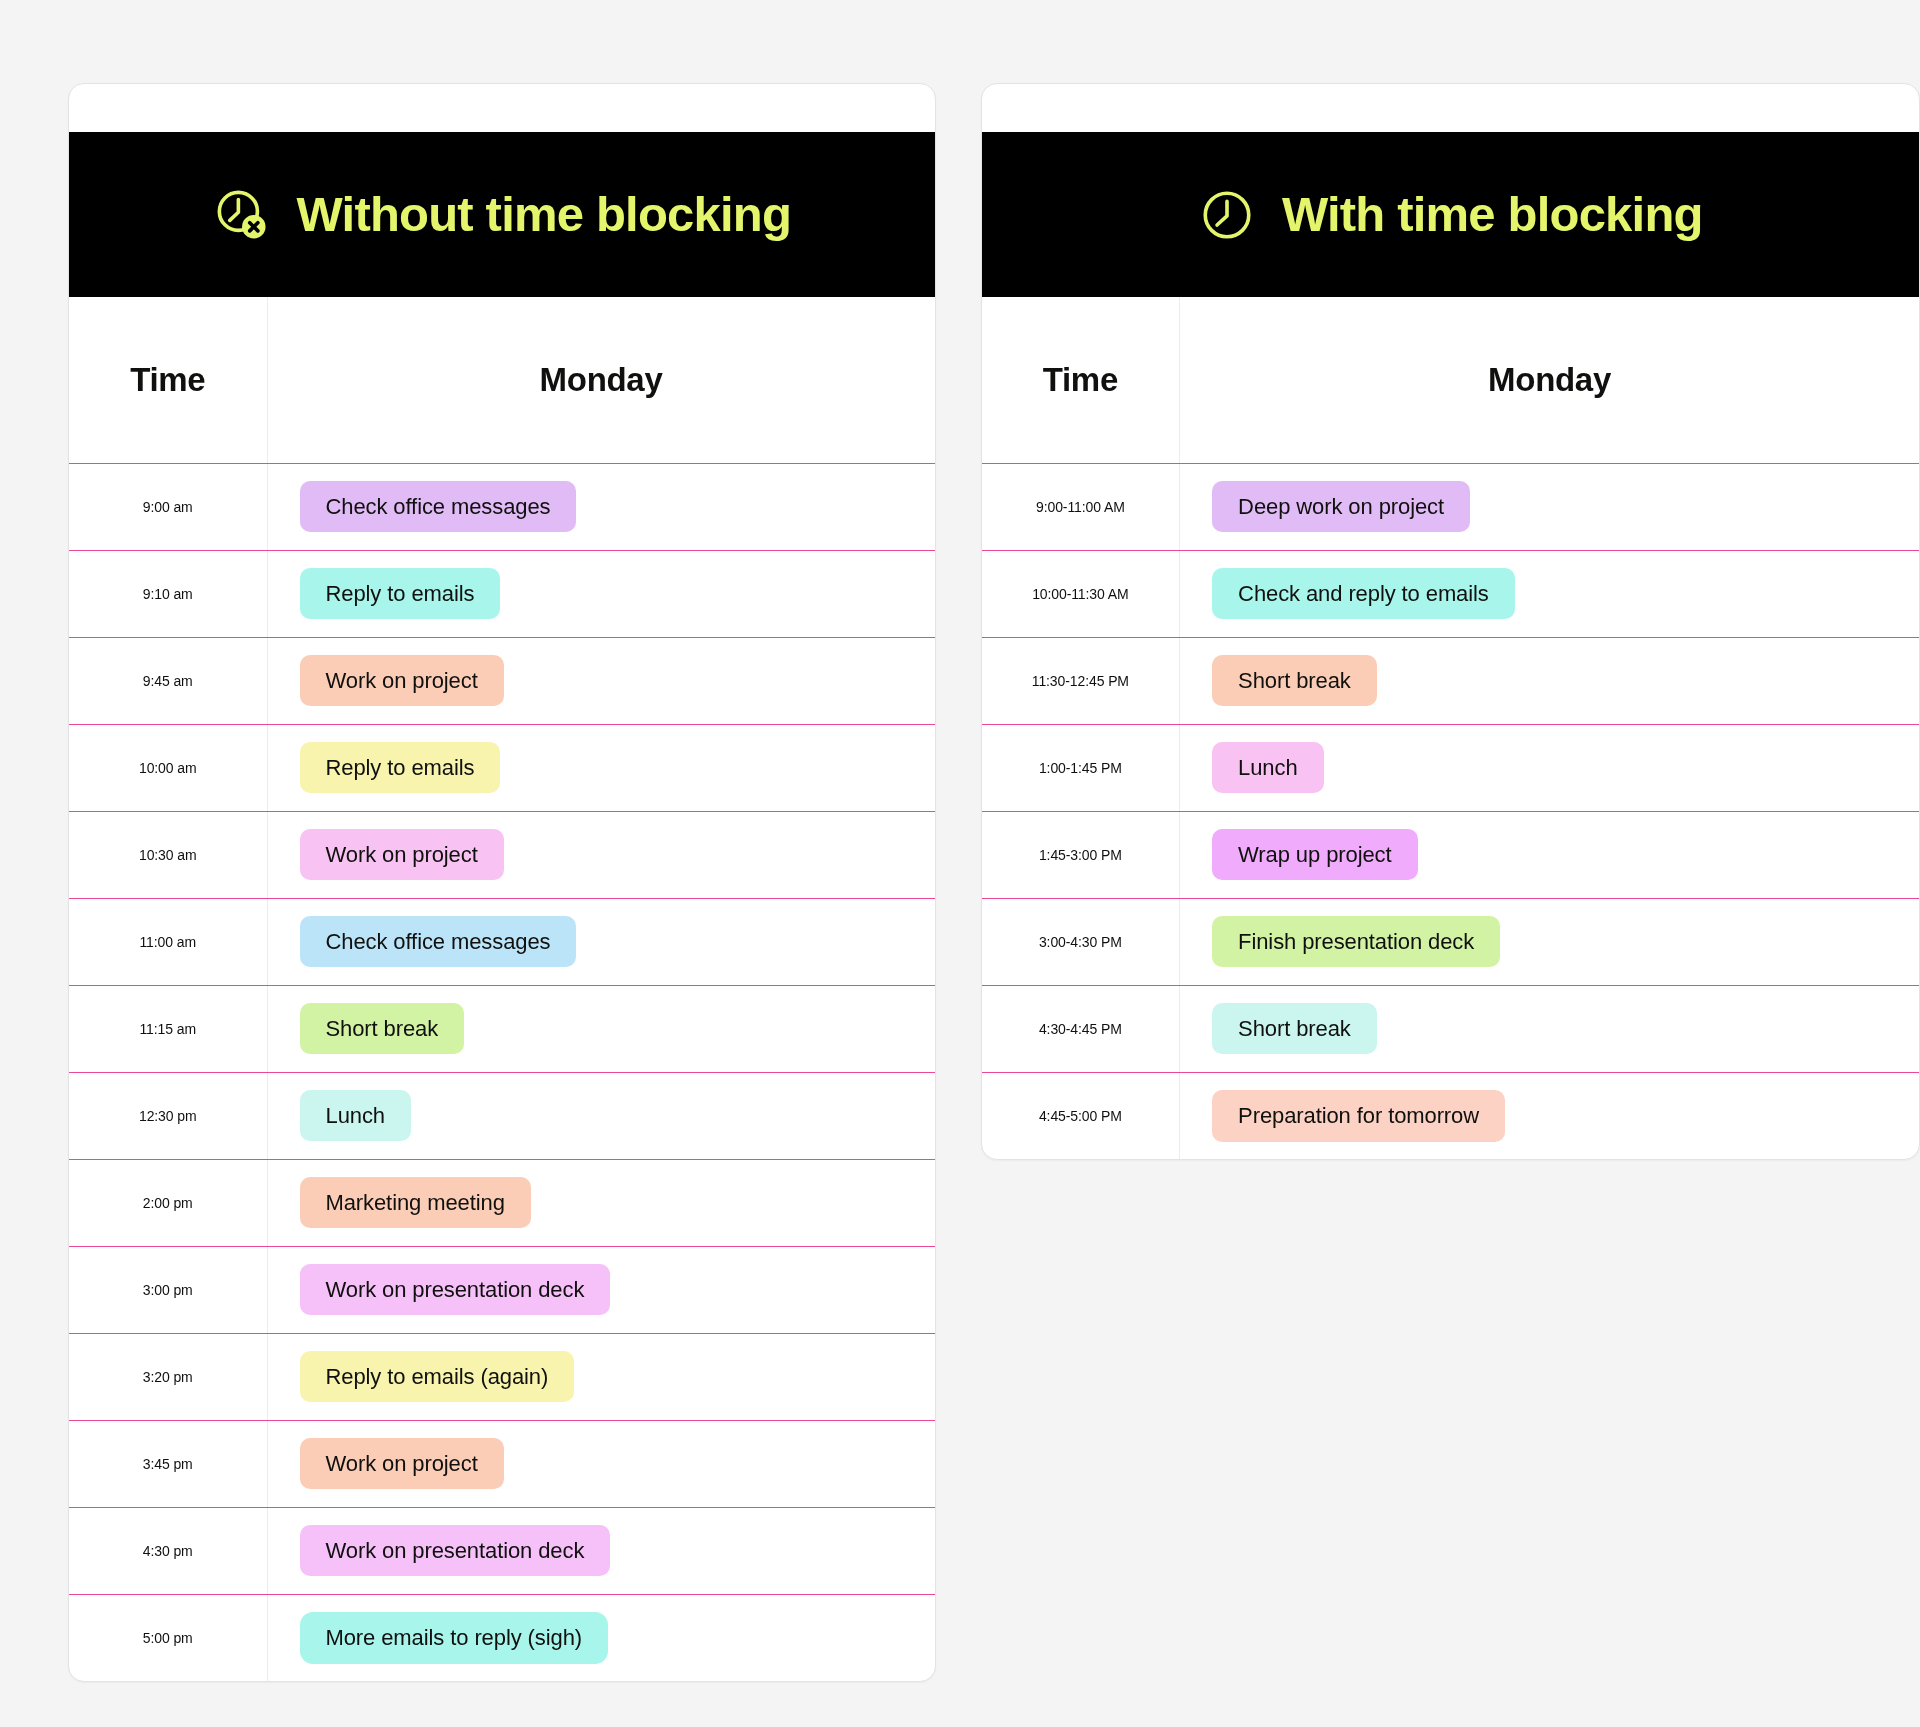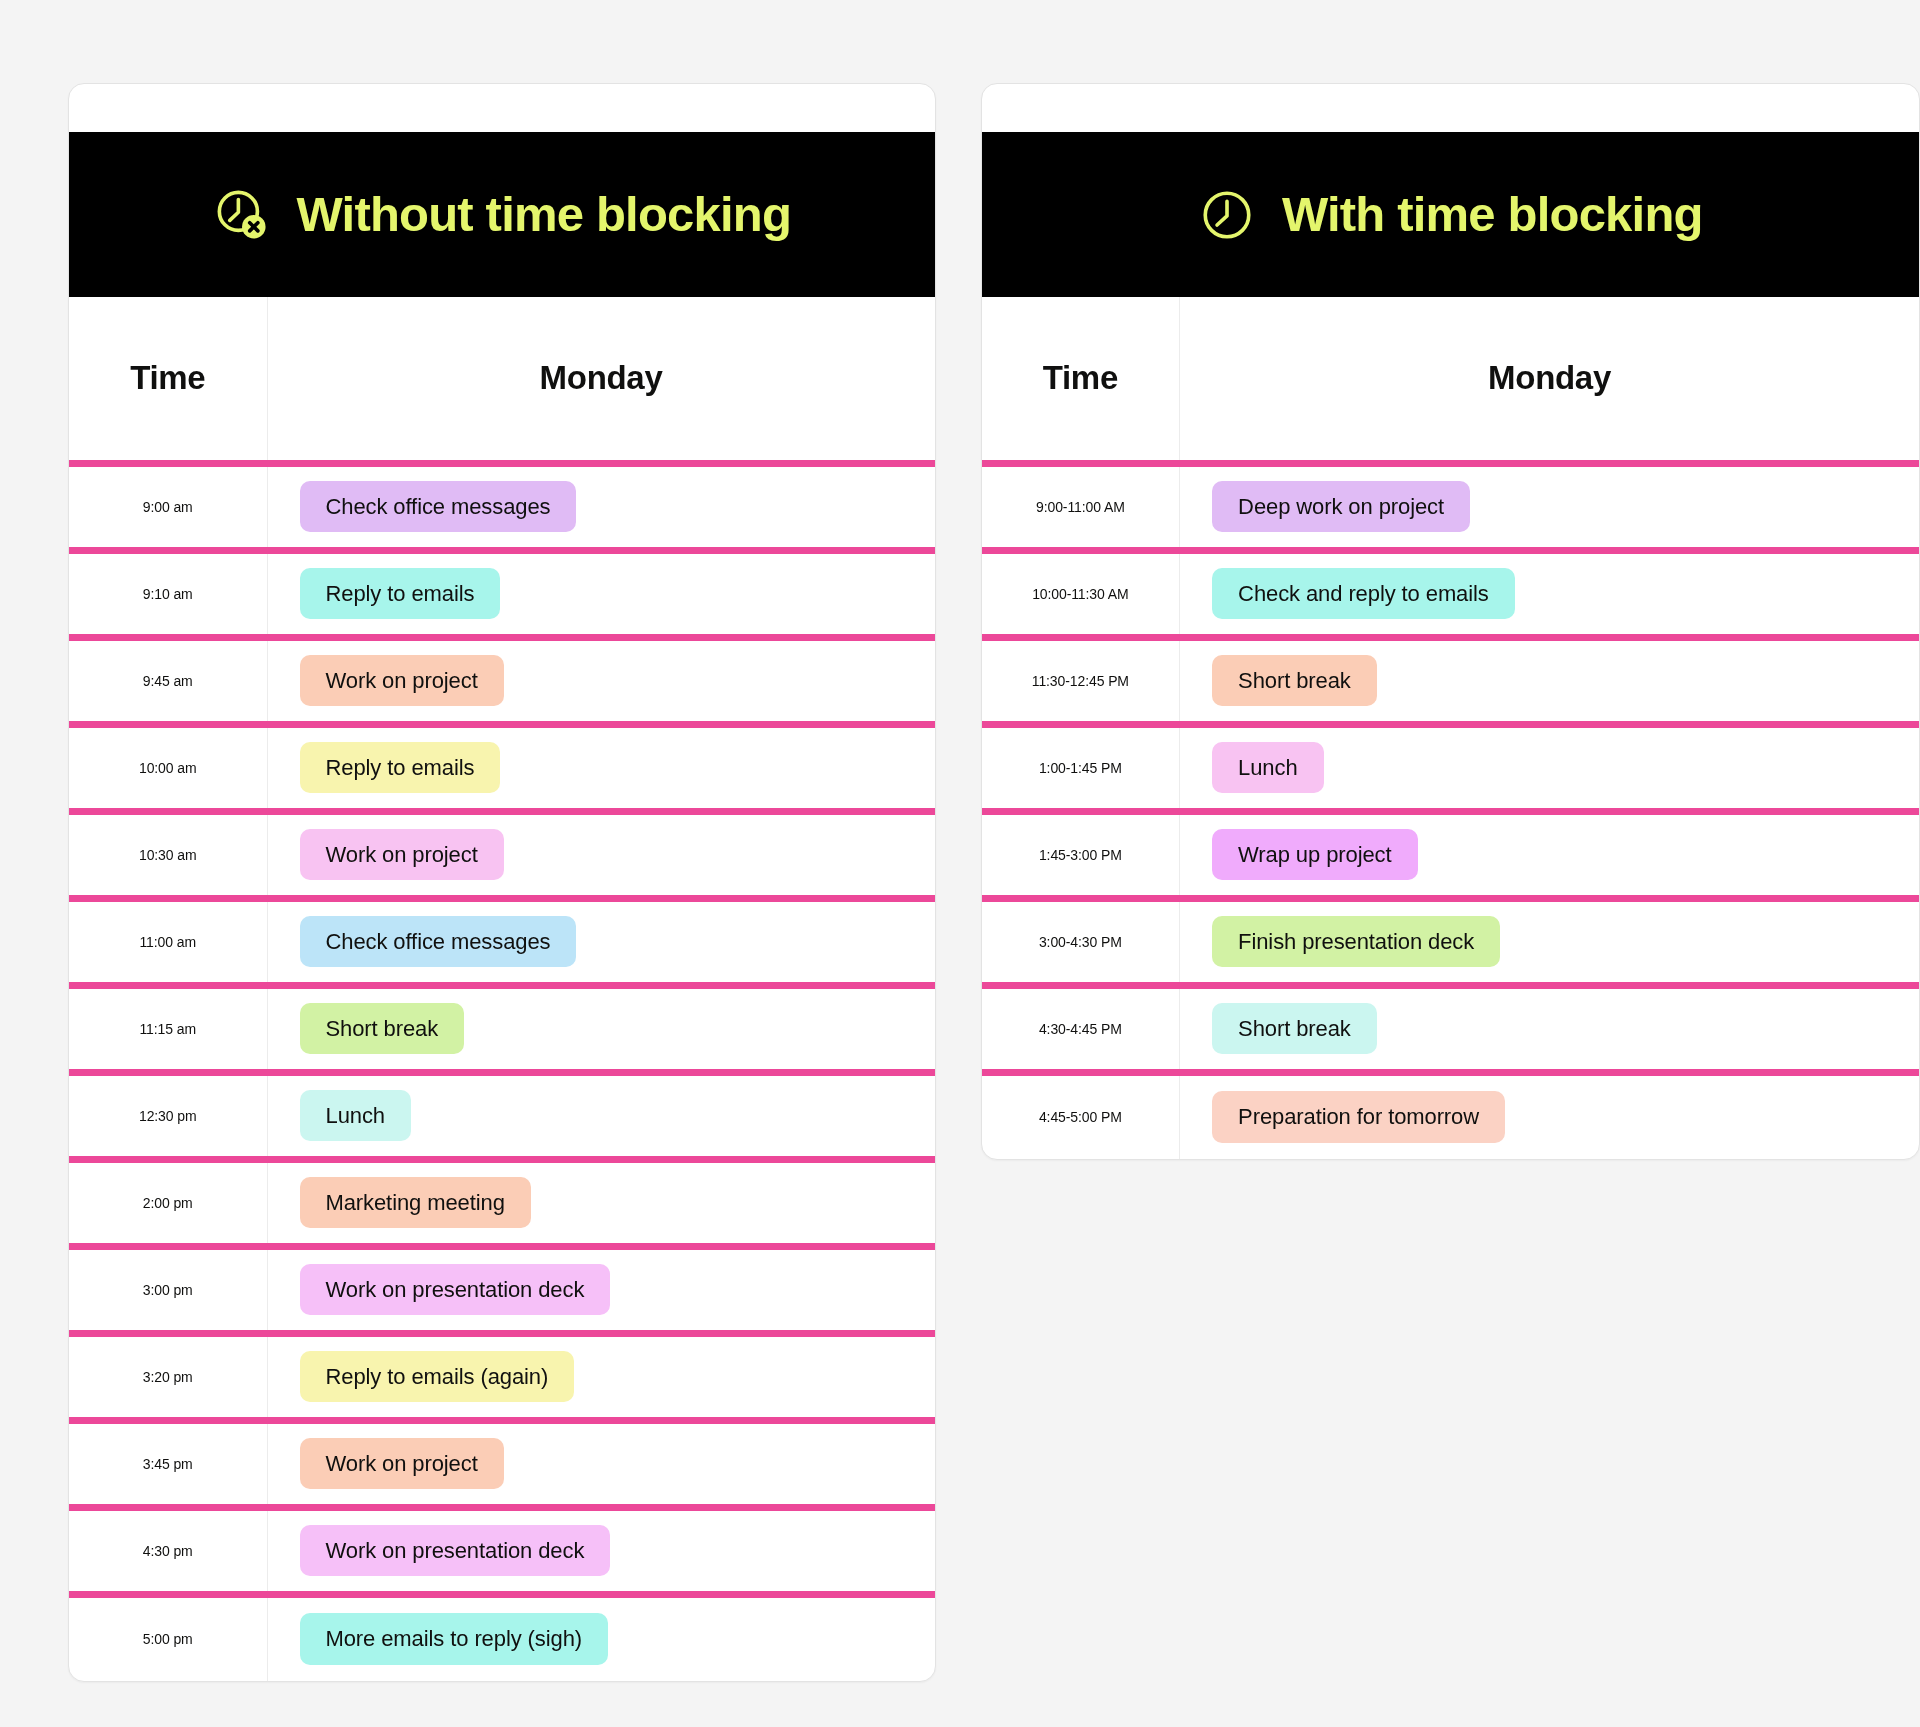--- a/index.html
+++ b/index.html
@@ -72,21 +72,21 @@
     width: 100%;
     border-collapse: collapse;
     table-layout: fixed;
   }
 
   .schedule-table col.col-time  { width: 198px; }
   .schedule-table col.col-day   { width: auto; }
 
   .schedule-table th,
   .schedule-table td {
-    border-bottom: 7px solid #ec4899;
+    border-bottom: 1px solid #ec4899;
     border-right: 1px solid #ECECEC;
     vertical-align: middle;
   }
   .schedule-table th:last-child,
   .schedule-table td:last-child { border-right: none; }
   .schedule-table tr:last-child td { border-bottom: none; }
 
   .col-head {
     height: 166px;
     font-size: 33px;
@@ -199,21 +199,21 @@
             <tr>
               <td class="cell-time">3:45 pm</td>
               <td class="cell-task"><span class="tag" style="background: rgb(251, 205, 182);">Work on project</span></td>
             </tr>
             <tr>
               <td class="cell-time">4:30 pm</td>
               <td class="cell-task"><span class="tag" style="background: rgb(246, 192, 248);">Work on presentation deck</span></td>
             </tr>
             <tr>
               <td class="cell-time">5:00 pm</td>
-              <td class="cell-task"><span class="tag" style="background: rgb(167, 245, 235);">More emails to reply (sigh)</span></td>
+              <td class="cell-task"><span class="tag" style="background: rgb(167, 245, 235); border-radius: 13px;">More emails to reply (sigh)</span></td>
             </tr>
           </tbody>
       </table>
     </section>
 
     <section class="card card--right">
       <header class="card-header">
         <svg class="header-icon" viewBox="0 0 64 64" fill="none" aria-hidden="true">
           <circle cx="32" cy="32" r="24" stroke="#E4F56C" stroke-width="4"></circle>
           <path d="M32 17 V33 L21 43" stroke="#E4F56C" stroke-width="4" stroke-linecap="round" stroke-linejoin="round"></path>

